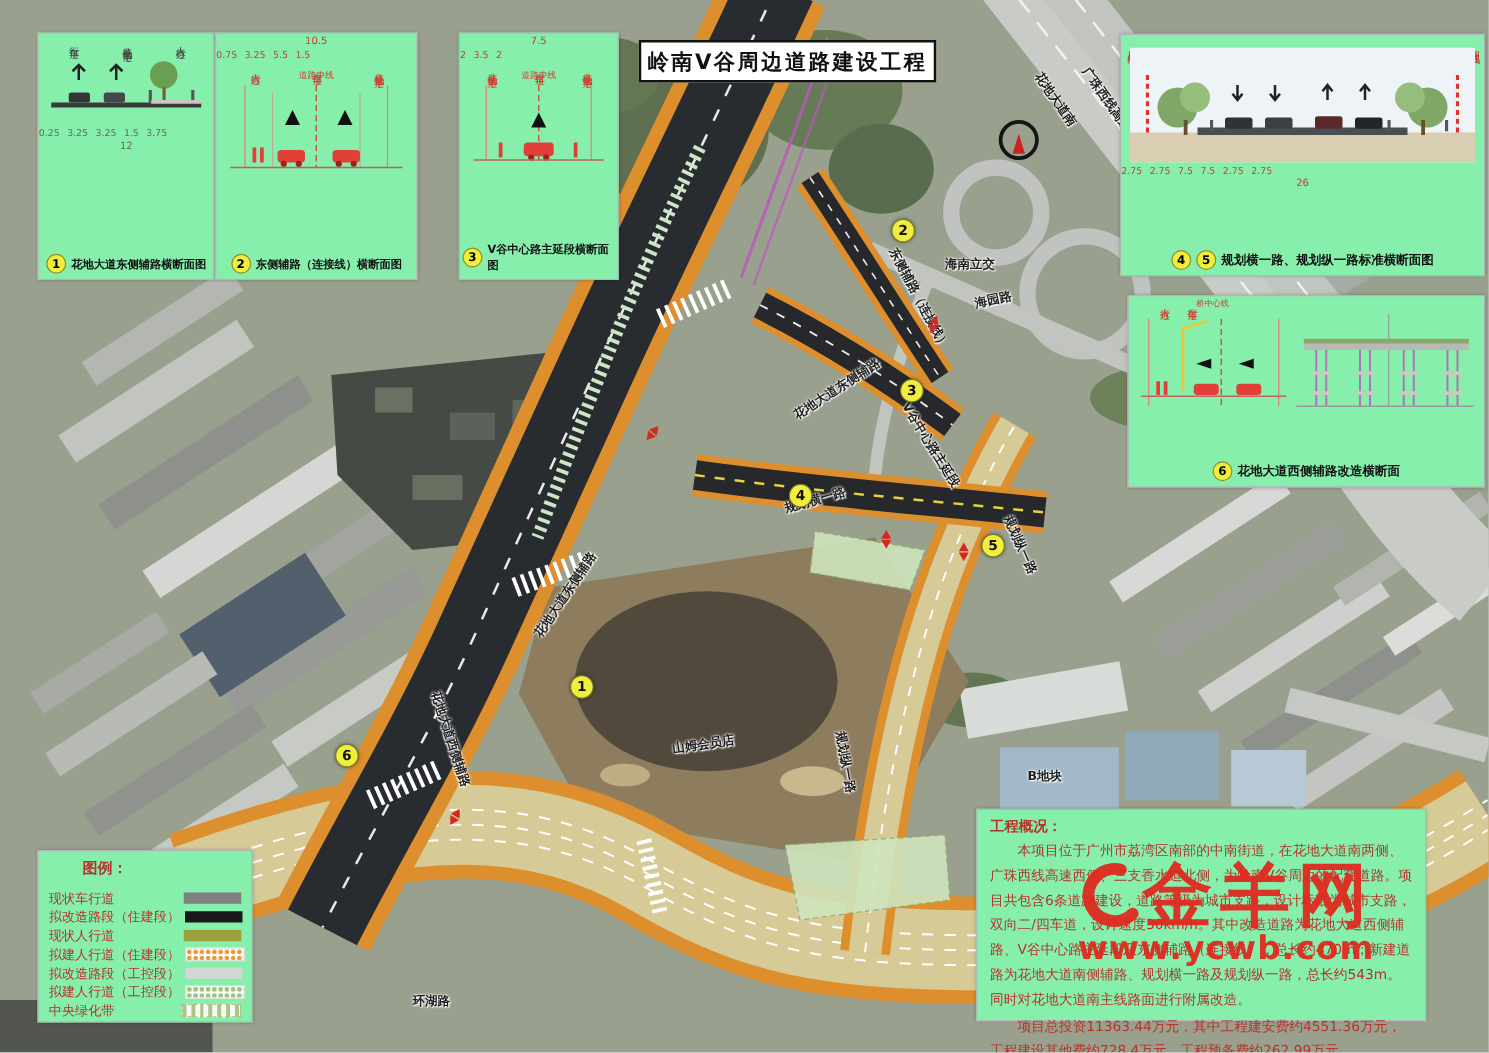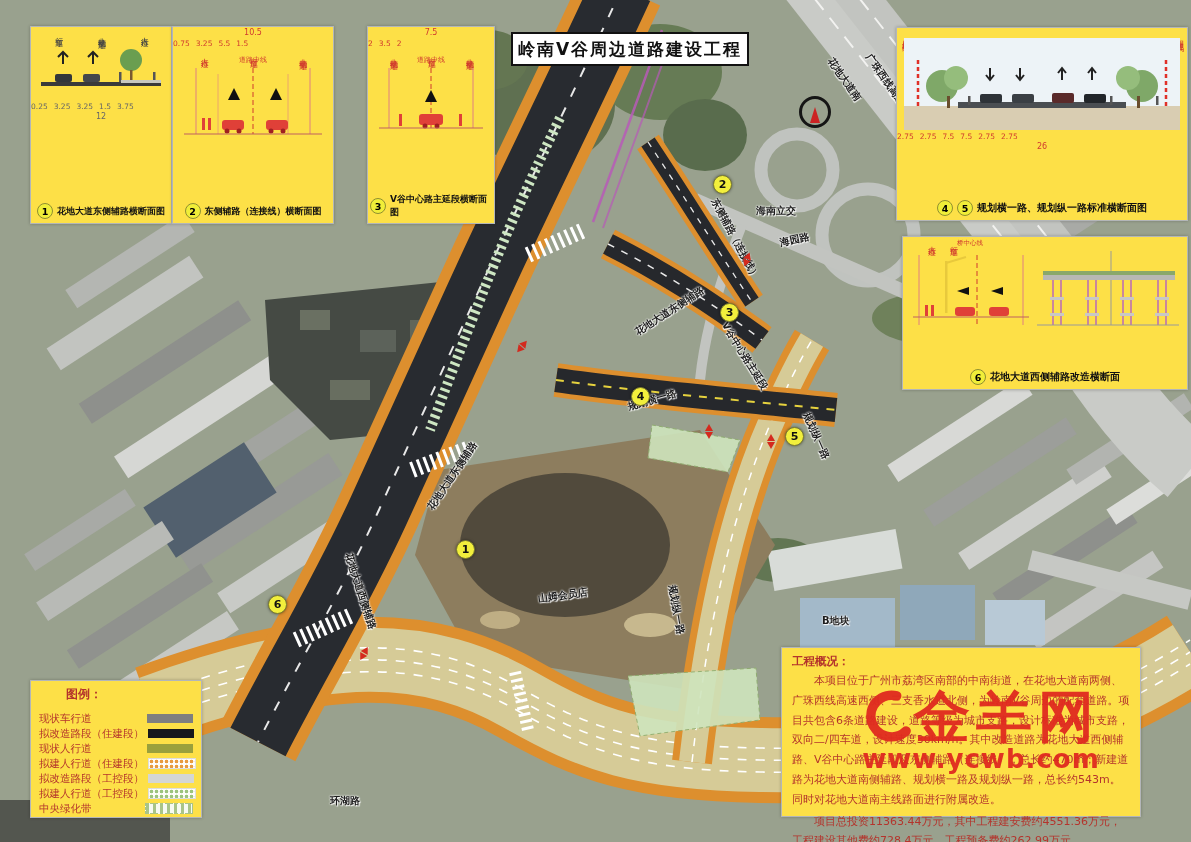--- a/index.html
+++ b/index.html
@@ -1,21 +1,21 @@
 <!DOCTYPE html>
 <html><head>
 <meta charset="utf-8">
 <style>
   html,body{margin:0;padding:0;background:#fff;}
   #stage{position:relative;width:1191px;height:842px;overflow:hidden;background:#99a18e;
          font-family:"DejaVu Sans","Liberation Sans",sans-serif;}
   #map-svg{position:absolute;left:0;top:0;z-index:0;}
 
   
-  .card{position:absolute;background:#fde047;border:1px solid #b3b6b8;z-index:5;
+  .card{position:absolute;background:#86efac;border:1px solid #b3b6b8;z-index:5;
         box-shadow:0 0 3px rgba(0,0,0,.25);display:flex;flex-direction:column;}
   #card1{left:30px;top:26px;width:140px;height:196px;}
   #card2{left:172px;top:26px;width:160px;height:196px;}
   #card3{left:367px;top:26px;width:126px;height:196px;}
   #card45{left:896px;top:27px;width:290px;height:192px;}
   #card6{left:902px;top:236px;width:284px;height:152px;}
   #title-bar{position:absolute;left:511px;top:32px;width:234px;height:30px;background:#fff;
         border:2px solid #111;z-index:6;display:flex;align-items:center;justify-content:center;
         font-size:17px;font-weight:bold;color:#111;letter-spacing:2px;}
 

